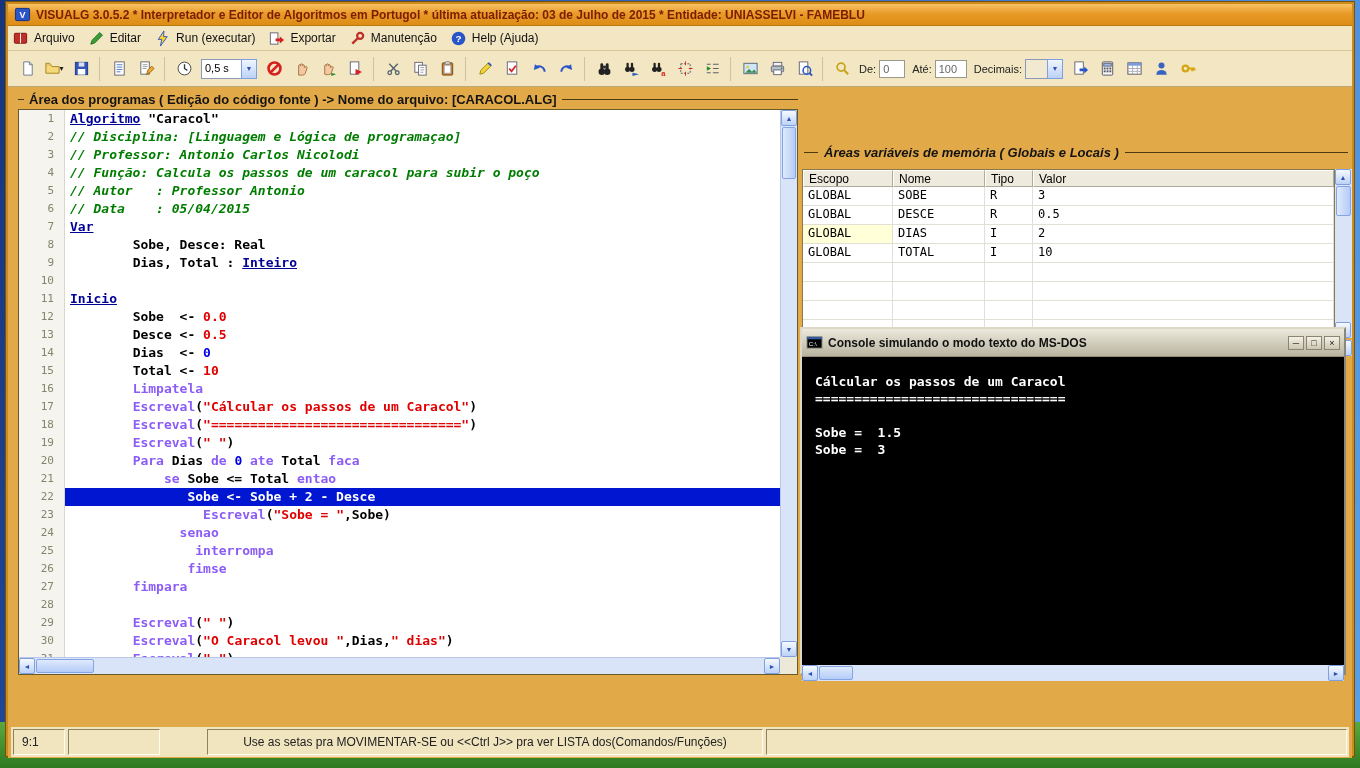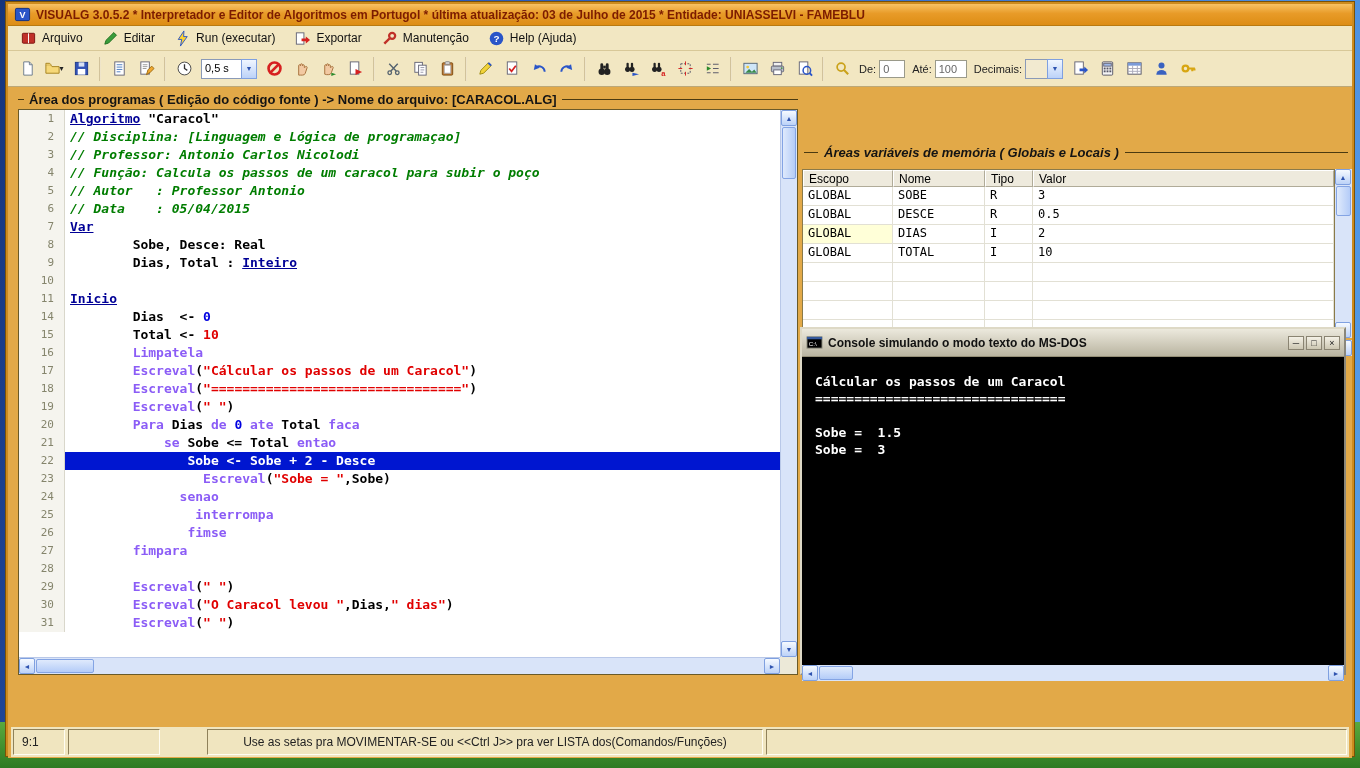--- a/index.html
+++ b/index.html
@@ -14,21 +14,21 @@
   
   .window { position:absolute; left:6px; top:2px; width:1348px; height:754px;
     border:2px solid #cd8b1e; outline:1px solid #7a5207; background:#e2a948; }
   .titlebar { height:22px; display:flex; align-items:center; gap:5px; padding:0 6px;
     background:linear-gradient(180deg,#f8c264,#e89b28 45%,#dd8d15);
     border-bottom:1px solid #b97a10; }
   .title-text { font-size:12px; font-weight:bold; color:#7c1c00; white-space:nowrap; }
   .app-icon svg{ display:block; }
   
   .menubar { height:25px; background:#f2e7c2; display:flex; align-items:center;
-    padding-left:8px; gap:6px; border-bottom:1px solid #d8c898; }
+    padding-left:0; border-bottom:1px solid #d8c898; }
   .menu-item { display:flex; align-items:center; gap:5px; padding:2px 9px 2px 4px;
     font-size:12px; color:#111; cursor:default; }
   .mi-icon svg{ display:block; }
   
   .toolbar { height:36px; background:#f2e7c2; display:flex; align-items:center;
     padding-left:6px; gap:1px; border-bottom:1px solid #bca878; }
   .tb-btn { display:flex; align-items:center; justify-content:center; width:26px; height:26px;
     background:transparent; border:1px solid transparent; cursor:default; }
   .tb-btn .tb-ic svg{ display:block; }
   .tb-dd { font-size:8px; color:#222; margin-left:-2px; }
@@ -566,20 +566,28 @@
           </div>
           <div class="ln">
             <span class="lnum">10</span>
             <span class="lcode"></span>
           </div>
           <div class="ln">
             <span class="lnum">11</span>
             <span class="lcode"><span class="c-kwu">Inicio</span></span>
           </div>
           <div class="ln">
+            <span class="lnum">12</span>
+            <span class="lcode">        <span class="c-tx">Sobe  &lt;- </span><span class="c-num">0.0</span></span>
+          </div>
+          <div class="ln">
+            <span class="lnum">13</span>
+            <span class="lcode">        <span class="c-tx">Desce &lt;- </span><span class="c-num">0.5</span></span>
+          </div>
+          <div class="ln">
             <span class="lnum">14</span>
             <span class="lcode">        <span class="c-tx">Dias  &lt;- </span><span class="c-numb">0</span></span>
           </div>
           <div class="ln">
             <span class="lnum">15</span>
             <span class="lcode">        <span class="c-tx">Total &lt;- </span><span class="c-num">10</span></span>
           </div>
           <div class="ln">
             <span class="lnum">16</span>
             <span class="lcode">        <span class="c-kw">Limpatela</span></span>

